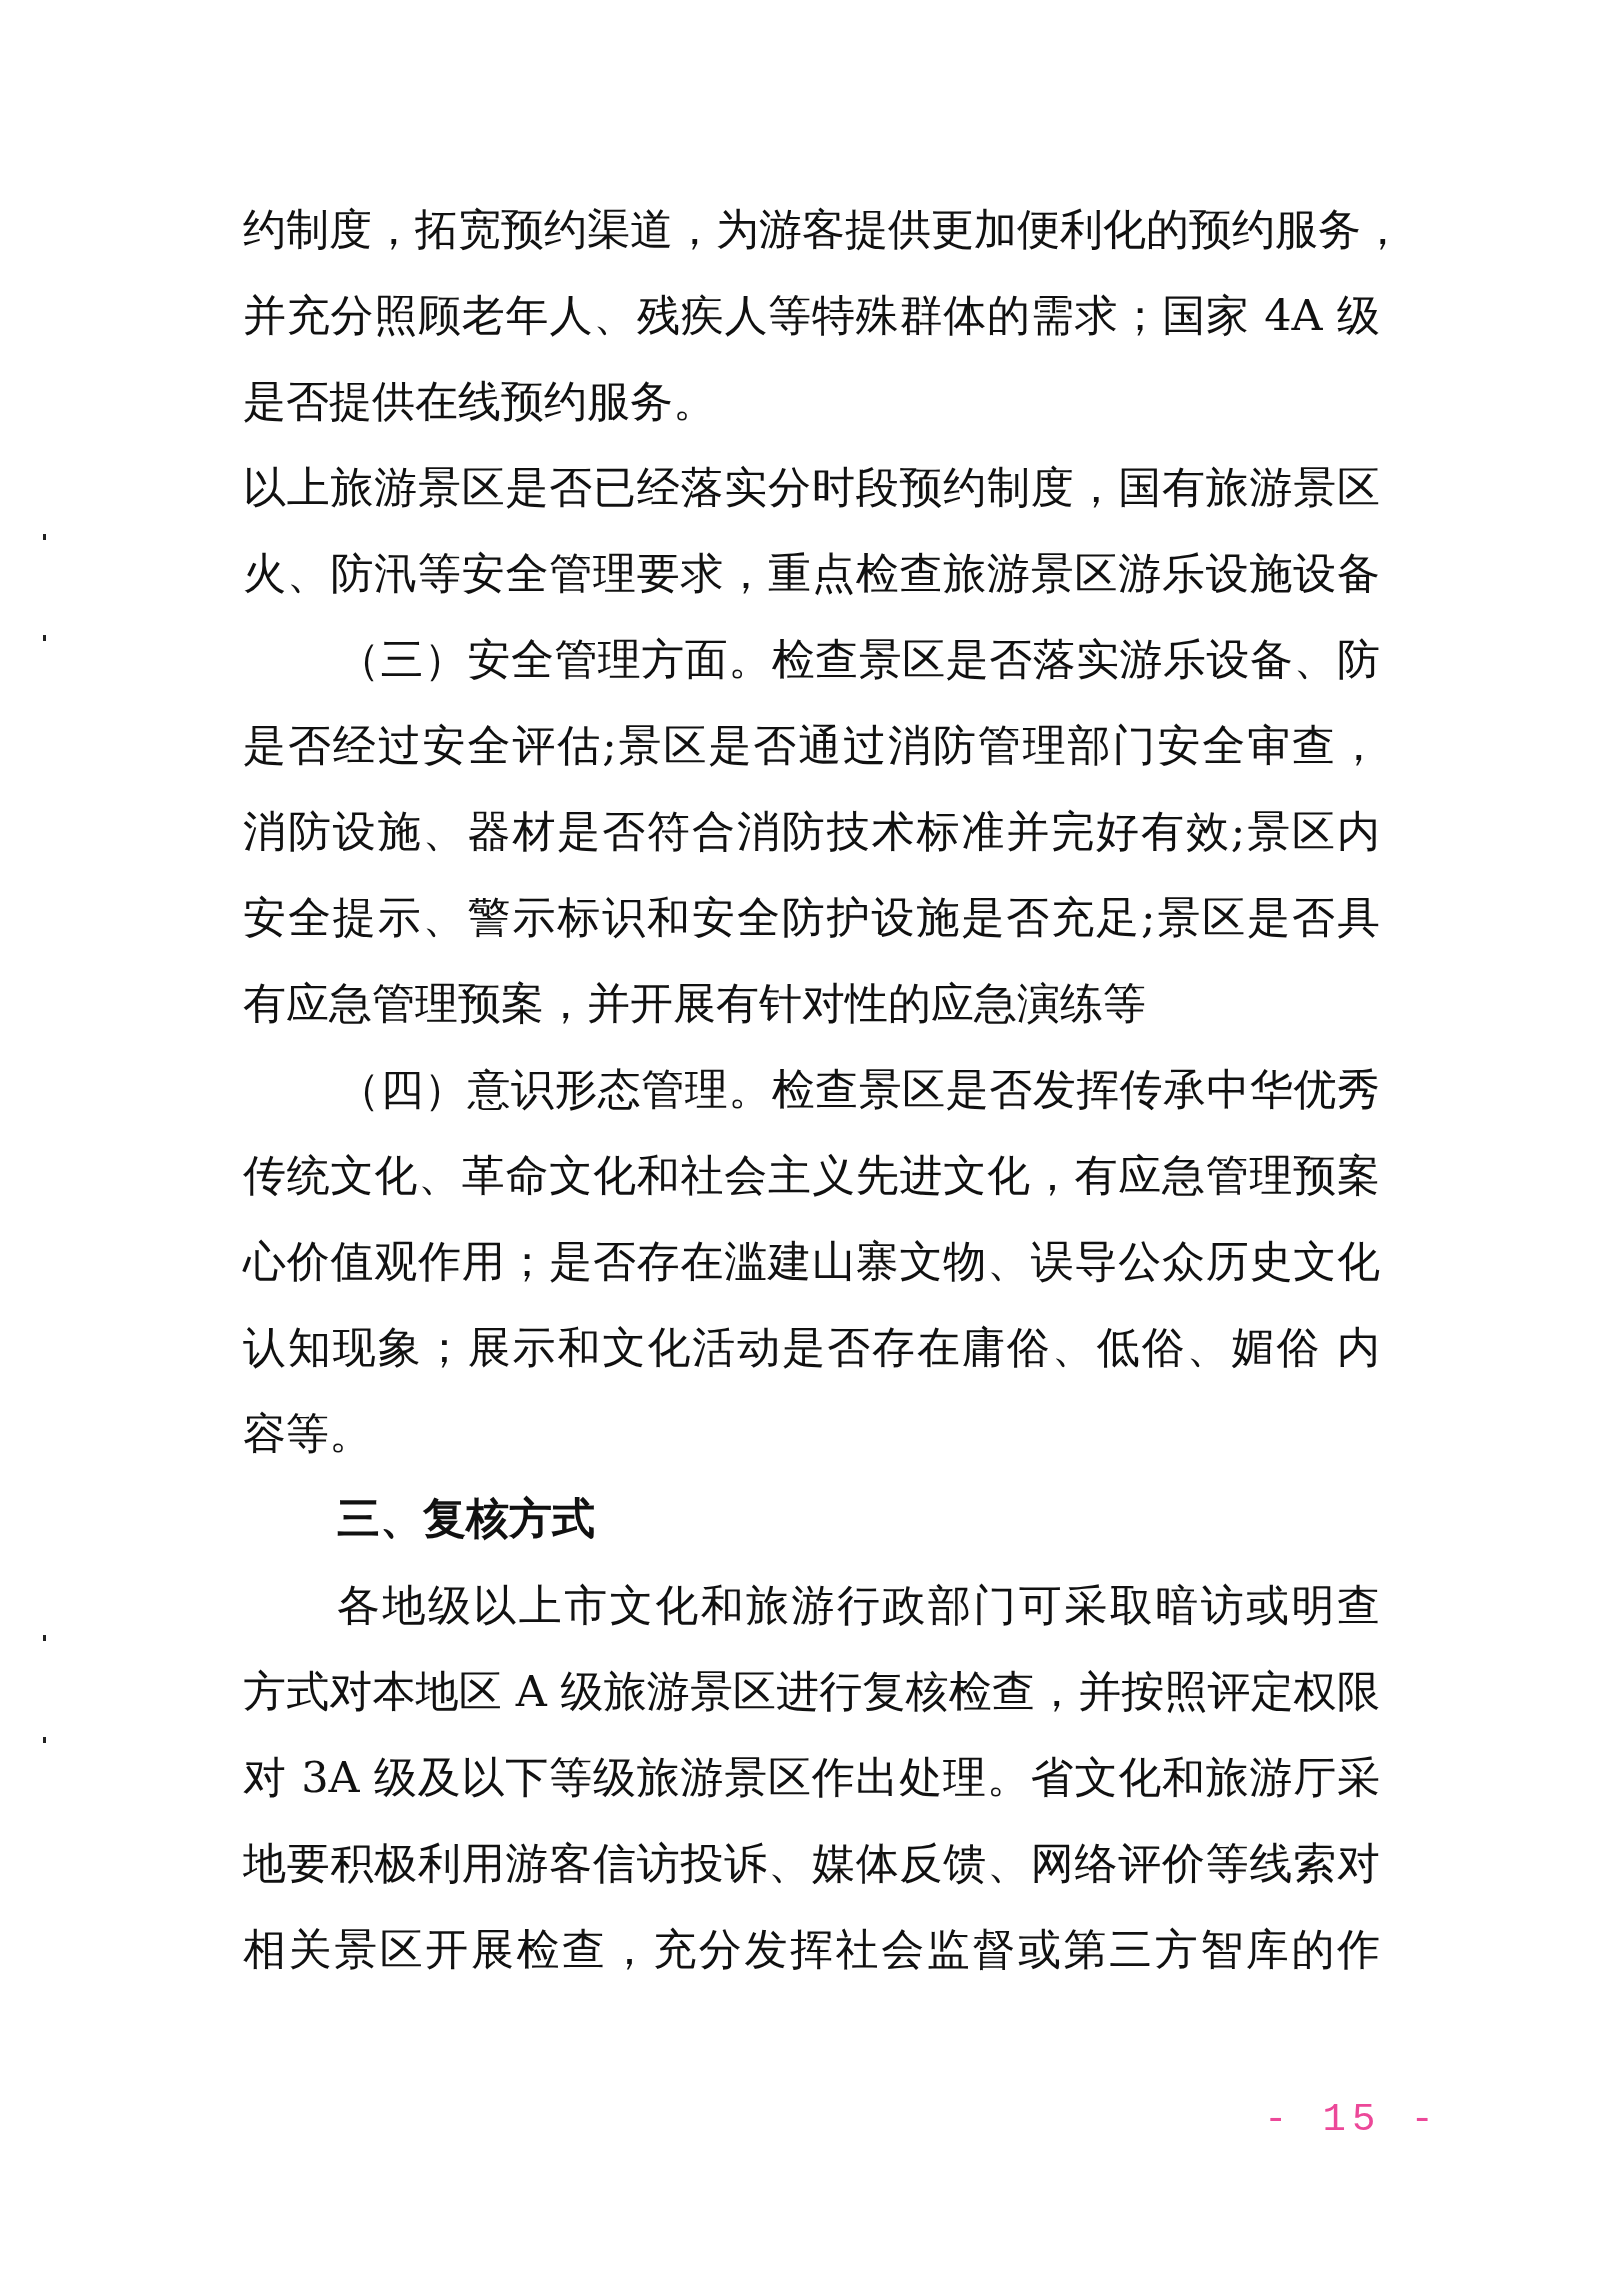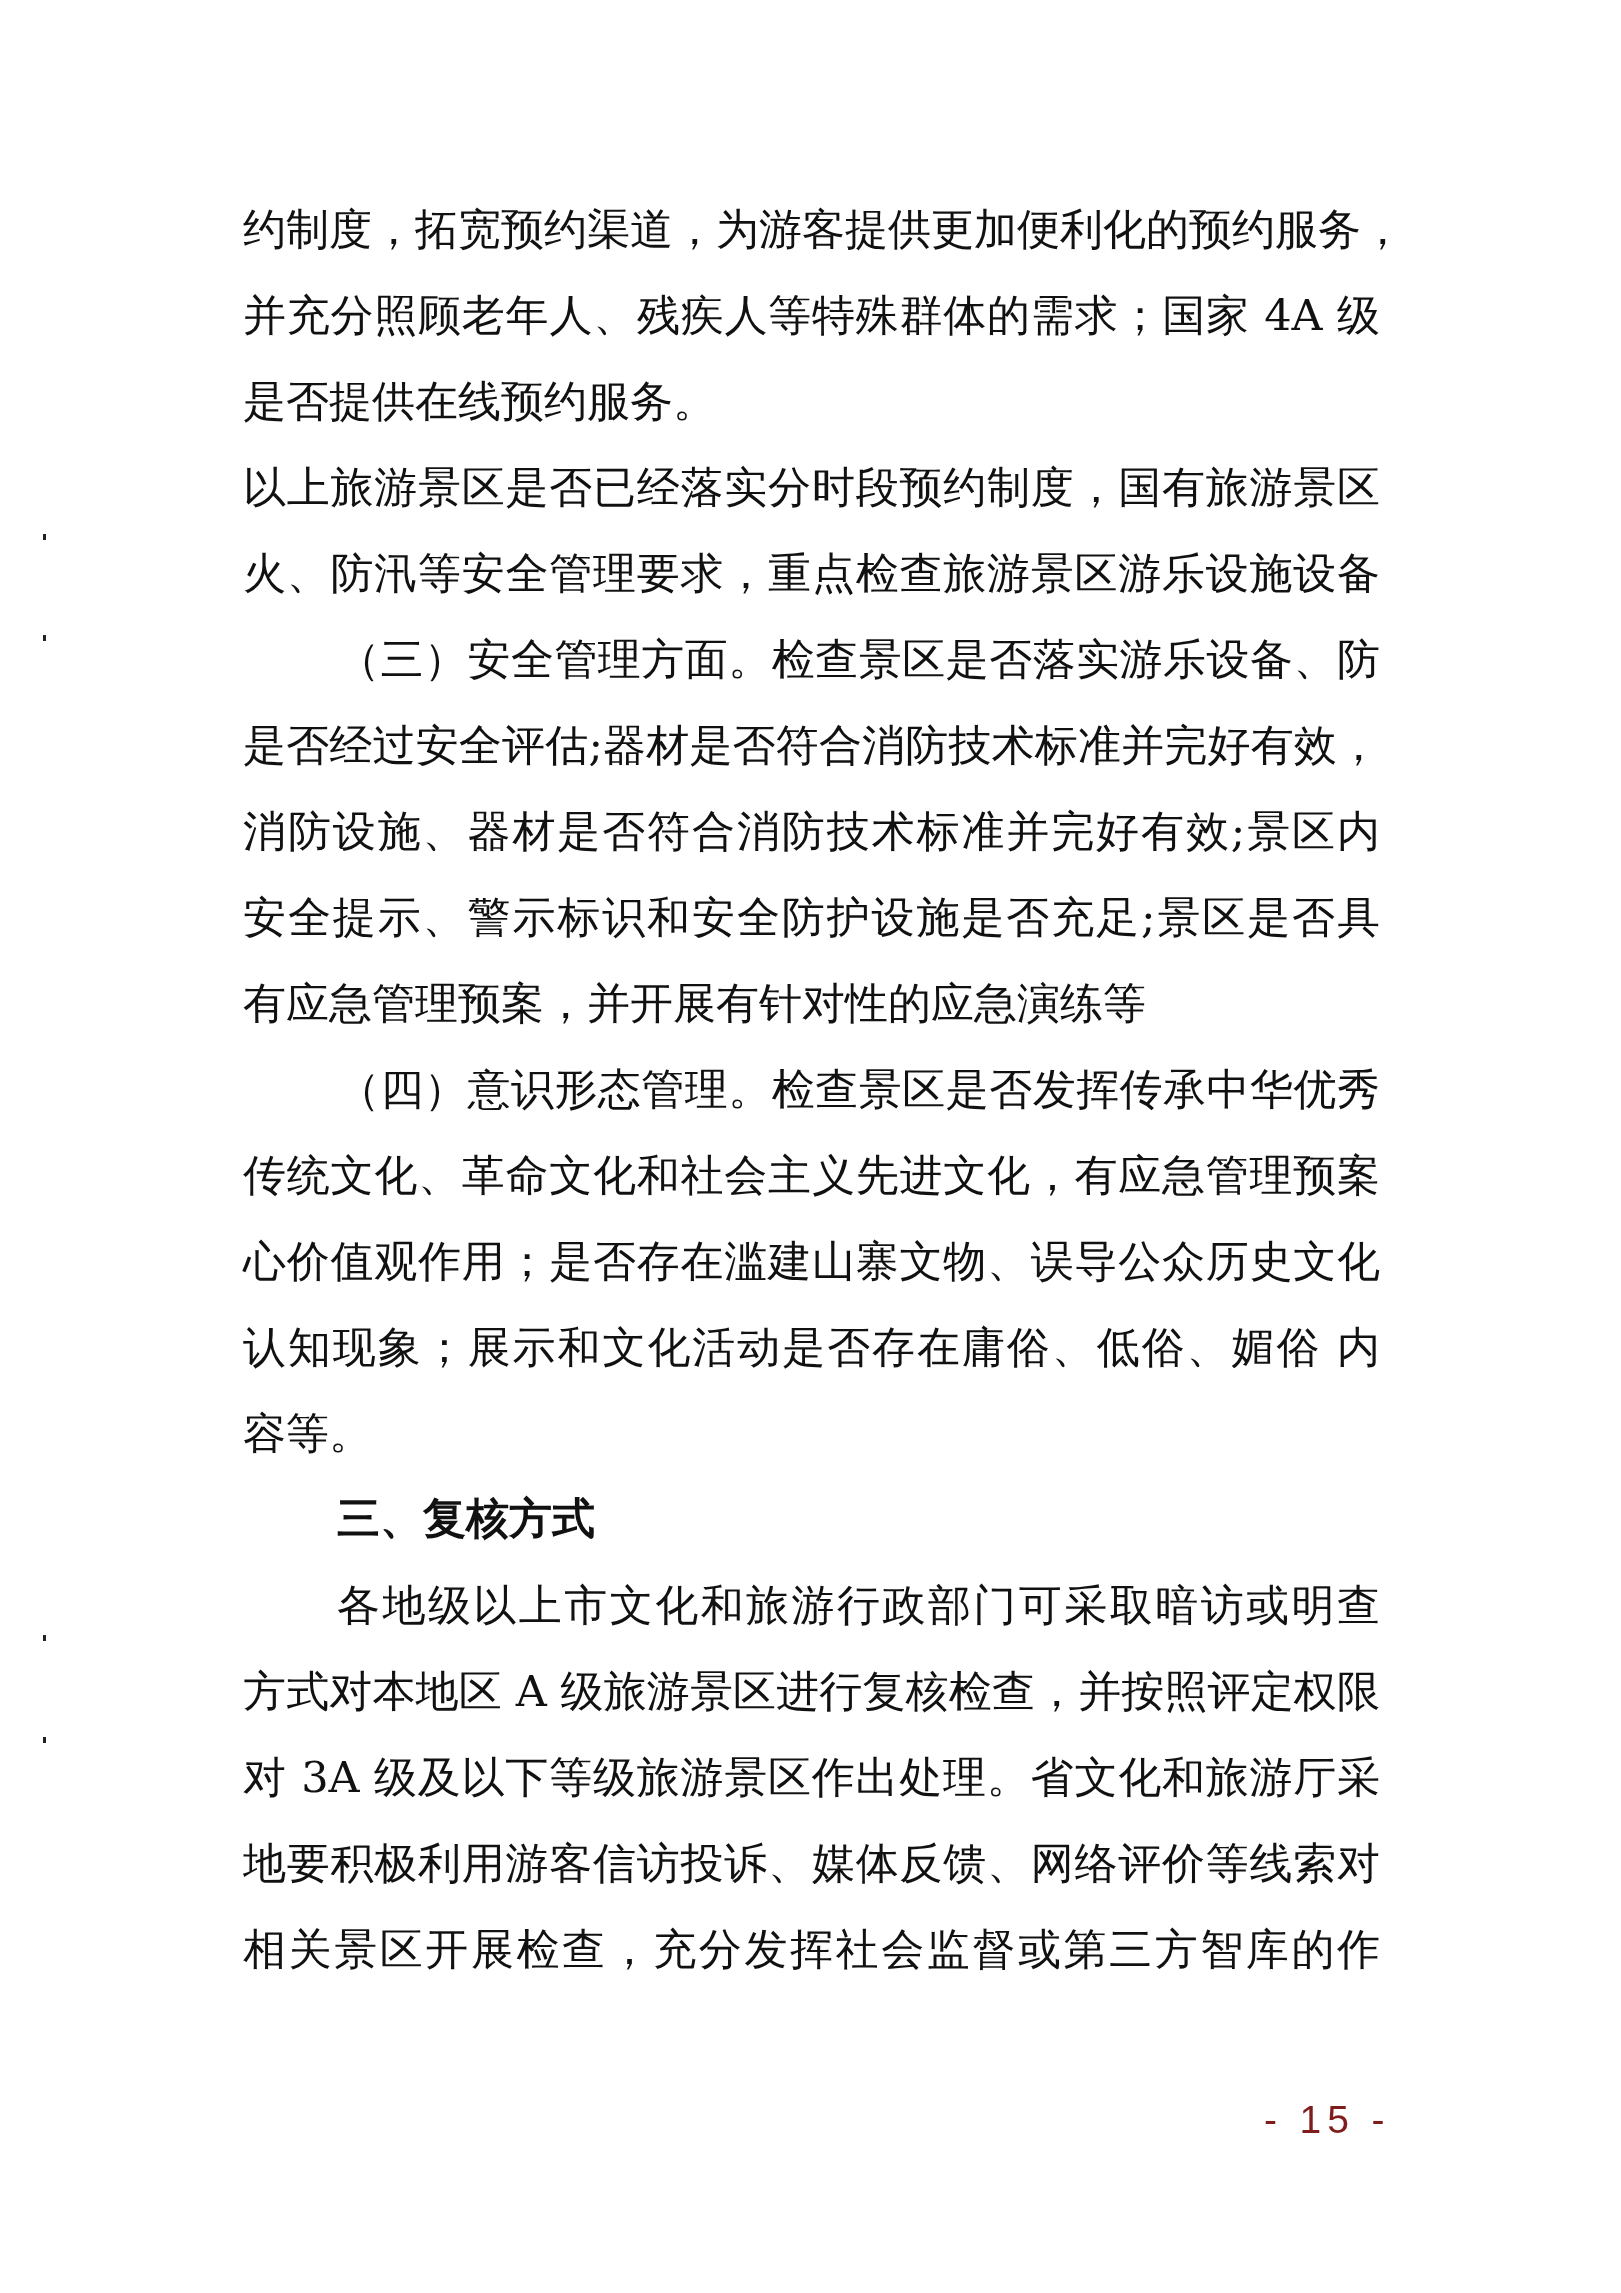--- a/index.html
+++ b/index.html
@@ -24,22 +24,22 @@
     }
     .line.last { text-align-last: left; }
     .line.indent { padding-left: 94px; }
     .line.heading {
       font-family: Liberation Serif, serif;
       font-weight: bold;
       text-align-last: left;
     }
     .page-number {
       position: absolute; left: 1264px; top: 2098px;
-      font-family: Liberation Sans, sans-serif;
-      font-size: 39px; color: #7f1d1d;
+      font-family: Liberation Mono, monospace;
+      font-size: 39px; color: #ec4899;
       letter-spacing: 5.9px;
     }
     .speck {
       position: absolute; width: 2.9px; height: 5.9px; background: #222;
     }
   </style>
 </head>
 <body>
 
 <div class="page">
@@ -48,21 +48,21 @@
   <div class="speck" style="left:43px;top:1635px;"></div>
   <div class="speck" style="left:43px;top:1737px;"></div>
 
   <div class="text-block">
     <div class="line">约制度，拓宽预约渠道，为游客提供更加便利化的预约服务，</div>
     <div class="line">并充分照顾老年人、残疾人等特殊群体的需求；国家 4A 级</div>
     <div class="line last">是否提供在线预约服务。</div>
     <div class="line">以上旅游景区是否已经落实分时段预约制度，国有旅游景区</div>
     <div class="line">火、防汛等安全管理要求，重点检查旅游景区游乐设施设备</div>
     <div class="line indent">（三）安全管理方面。检查景区是否落实游乐设备、防</div>
-    <div class="line">是否经过安全评估;器材是否符合消防技术标准并完好有效，</div>
+    <div class="line">是否经过安全评估;景区是否通过消防管理部门安全审查，</div>
     <div class="line">消防设施、器材是否符合消防技术标准并完好有效;景区内</div>
     <div class="line">安全提示、警示标识和安全防护设施是否充足;景区是否具</div>
     <div class="line last">有应急管理预案，并开展有针对性的应急演练等</div>
     <div class="line indent">（四）意识形态管理。检查景区是否发挥传承中华优秀</div>
     <div class="line">传统文化、革命文化和社会主义先进文化，有应急管理预案</div>
     <div class="line">心价值观作用；是否存在滥建山寨文物、误导公众历史文化</div>
     <div class="line">认知现象；展示和文化活动是否存在庸俗、低俗、媚俗 内</div>
     <div class="line last">容等。</div>
     <div class="line indent heading">三、复核方式</div>
     <div class="line indent">各地级以上市文化和旅游行政部门可采取暗访或明查</div>

